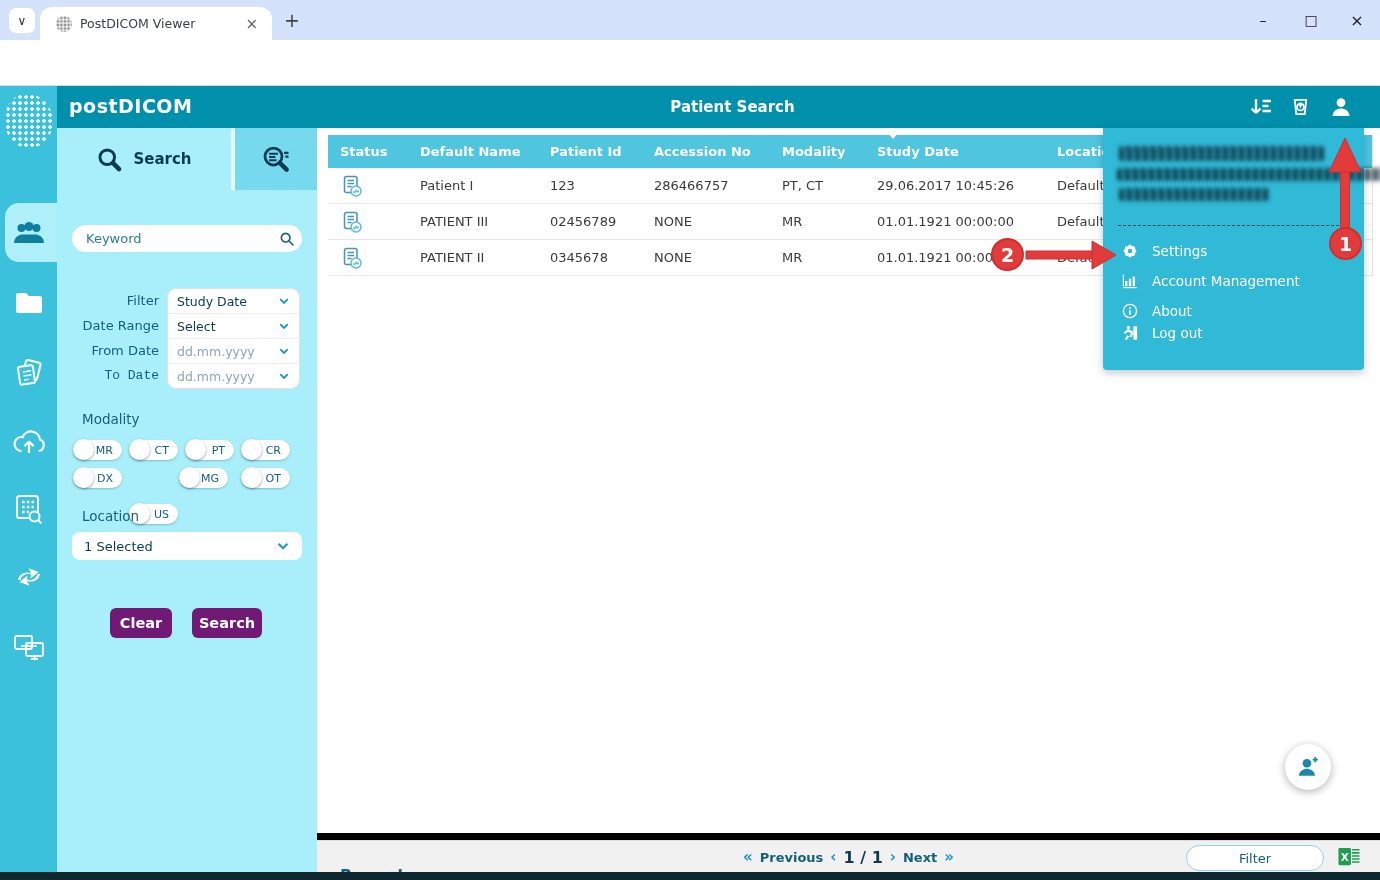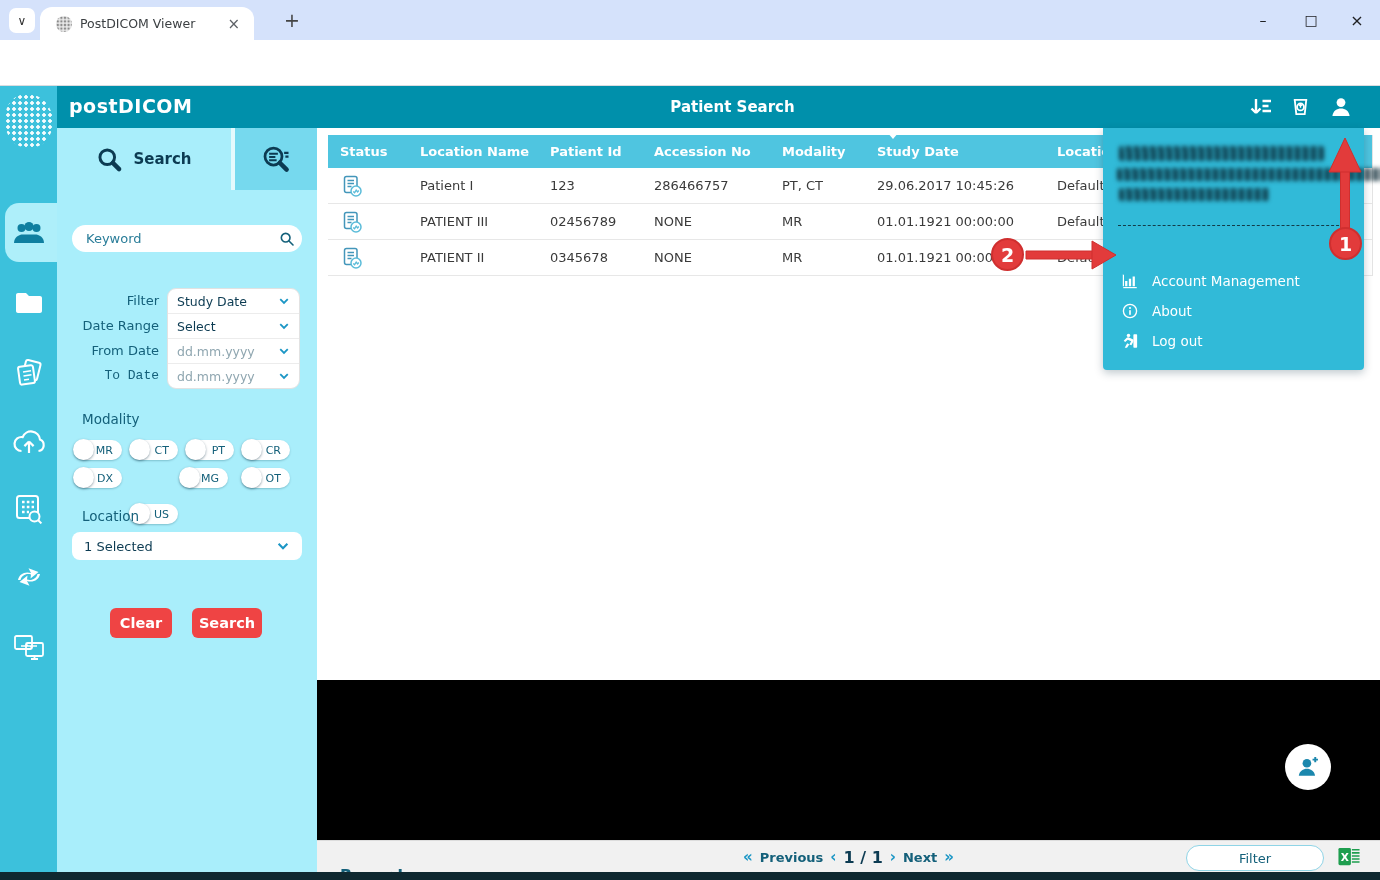--- a/index.html
+++ b/index.html
@@ -4,21 +4,21 @@
 <style>
   html,body{margin:0;padding:0;background:#000;}
   .stage{position:relative;width:1380px;height:880px;overflow:hidden;
          font-family:"DejaVu Sans",sans-serif;-webkit-font-smoothing:antialiased;}
   .abs{position:absolute;}
 
   
   .tabstrip{position:absolute;left:0;top:0;width:1380px;height:40px;background:#d5e2fb;}
   .tabsearch{position:absolute;left:9px;top:8px;width:26px;height:25px;background:#fff;border-radius:7px;
              color:#333;font-size:12px;display:flex;align-items:center;justify-content:center;}
-  .tab{position:absolute;left:40px;top:7px;width:214px;height:33px;background:#fff;border-radius:12px 12px 0 0;
+  .tab{position:absolute;left:40px;top:7px;width:232px;height:33px;background:#fff;border-radius:12px 12px 0 0;
        display:flex;align-items:center;padding:0 10px;box-sizing:border-box;}
   .favicon{width:16px;height:16px;border-radius:50%;margin:0 8px 0 6px;
            background:radial-gradient(circle,#8a8a8a 1.1px,rgba(0,0,0,0) 1.5px) 0 0/3.6px 3.6px #e9e9e9;}
   .tabtitle{font-size:12.5px;color:#3c4043;flex:1;white-space:nowrap;overflow:hidden;}
   .tabclose{color:#5f6368;font-size:15px;padding:0 4px;}
   .newtab{position:absolute;left:284px;top:9px;color:#444;font-size:19px;font-weight:400;}
   .wctl{position:absolute;top:0;height:40px;width:46px;display:flex;align-items:center;justify-content:center;
         color:#202124;font-size:14px;}
   .toolbar{position:absolute;left:0;top:40px;width:1380px;height:46px;background:#ffffff;border-bottom:1px solid #dadce0;box-sizing:border-box;}
   .navbtn{position:absolute;top:51px;width:24px;height:24px;color:#444;}
@@ -62,25 +62,25 @@
   .chev{width:12px;height:12px;color:#1b96c5;}
   .seclabel{position:absolute;font-size:13.5px;color:#14607a;}
   .pill{position:absolute;width:48px;height:20px;background:#fff;border-radius:11px;box-shadow:0 1px 2px rgba(0,60,80,.25);
         display:flex;align-items:center;justify-content:flex-end;padding-right:9px;box-sizing:border-box;
         font-size:11px;color:#14607a;}
   .knob{position:absolute;left:-1px;top:-1px;width:21px;height:21px;border-radius:50%;background:#fff;
         box-shadow:0 1px 2.5px rgba(0,40,60,.45);}
   .locselect{position:absolute;left:15px;top:404px;width:230px;height:28px;background:#fff;border-radius:8px;
              display:flex;align-items:center;justify-content:space-between;padding:0 12px;box-sizing:border-box;
              font-size:13px;color:#0c3b52;}
-  .pbtn{position:absolute;height:30px;background:#ef4444;border-radius:6px;color:#fff;font-size:14.5px;font-weight:700;
+  .pbtn{position:absolute;height:30px;background:#701a75;border-radius:6px;color:#fff;font-size:14.5px;font-weight:700;
         display:flex;align-items:center;justify-content:center;}
 
   
-  .main{position:absolute;left:317px;top:128px;width:1063px;height:552px;background:#fff;}
+  .main{position:absolute;left:317px;top:128px;width:1063px;height:705px;background:#fff;}
   .tablewrap{position:absolute;left:11px;top:7px;width:1044px;border-right:1px solid #e4e4e4;}
   .thead{display:grid;grid-template-columns:80px 130px 104px 128px 95px 180px 1fr;height:33px;background:#4fc5e0;
          align-items:center;color:#fff;font-size:13px;font-weight:700;}
   .thead>div{padding-left:12px;position:relative;}
   .sorttri{position:absolute;left:22px;top:-12px;width:0;height:0;border-left:6px solid transparent;
            border-right:6px solid transparent;border-top:7px solid #fff;}
   .trow{display:grid;grid-template-columns:80px 130px 104px 128px 95px 180px 1fr;height:35px;align-items:center;
         color:#3a3a3a;font-size:13px;border-bottom:1px solid #e7e7e7;background:#fff;}
   .trow>div{padding-left:12px;}
   .statuscell{display:flex;justify-content:flex-start;padding-left:10px;}
@@ -380,21 +380,21 @@
     </div>
 
     <div class="pbtn" style="left:53px;top:480px;width:62px;">Clear</div>
     <div class="pbtn" style="left:135px;top:480px;width:70px;">Search</div>
   </div>
 
   <div class="main">
     <div class="tablewrap">
       <div class="thead">
         <div>Status</div>
-        <div>Location Name</div>
+        <div>Default Name</div>
         <div>Patient Id</div>
         <div>Accession No</div>
         <div>Modality</div>
         <div><span class="sorttri"></span><span>Study Date</span></div>
         <div>Location</div>
       </div>
 
       <div class="trow">
         <div class="statuscell">
           <svg width="24" height="24" viewBox="0 0 24 24">
@@ -488,41 +488,51 @@
     </div>
   </div>
 
   <div class="usermenu">
     <div style="padding-top:18px;">
       <div class="scribble" style="width:205px;height:15px;"></div>
       <div class="scribble" style="width:296px;height:13px;margin-left:14px;"></div>
       <div class="scribble" style="width:150px;height:13px;"></div>
     </div>
     <div class="dashsep"></div>
+    <div class="uitem" style="top:110px;">
+      <svg class="uicon" viewBox="0 0 24 24">
+          <g fill="#fff">
+            <rect x="5.2" y="5.2" width="13.6" height="13.6" rx="3"></rect>
+            <rect x="5.2" y="5.2" width="13.6" height="13.6" rx="3" transform="rotate(45 12 12)"></rect>
+          </g>
+          <circle cx="12" cy="12" r="3.1" fill="#31bad8"></circle>
+        </svg>
+      <span>Settings</span>
+    </div>
     <div class="uitem" style="top:140px;">
       <svg class="uicon" viewBox="0 0 24 24">
           <g fill="#fff">
             <path d="M3 20h18v1.6H3z"></path>
             <rect x="5.5" y="12" width="3" height="7"></rect>
             <rect x="10.5" y="9" width="3" height="10"></rect>
             <rect x="15.5" y="6" width="3" height="13"></rect>
             <path d="M4 4v15h-1.6V3z"></path>
           </g>
         </svg>
       <span>Account Management</span>
     </div>
     <div class="uitem" style="top:170px;">
       <svg class="uicon" viewBox="0 0 24 24">
           <circle cx="12" cy="12" r="8.8" fill="none" stroke="#fff" stroke-width="1.8"></circle>
           <circle cx="12" cy="8" r="1.4" fill="#fff"></circle>
           <rect x="10.9" y="10.6" width="2.2" height="6.6" rx="1" fill="#fff"></rect>
         </svg>
       <span>About</span>
     </div>
-    <div class="uitem" style="top:200px;">
+    <div class="uitem" style="top:192px;">
       <svg class="uicon" viewBox="0 0 24 24">
           <g fill="#fff">
             <circle cx="10" cy="4.5" r="2.3"></circle>
             <path d="M5 21l3.2-6 3 1.8 2.4-4.4-4.6-2.2-3.4 3.2-2-1.6 4-4c.8-.8 2-.9 3-.4l5 2.4c1 .5 1.4 1.7.9 2.7l-2.6 5.3L11 16.5 8 21z"></path>
             <rect x="16.5" y="3" width="5" height="18" rx="1"></rect>
           </g>
         </svg>
       <span>Log out</span>
     </div>
   </div>

